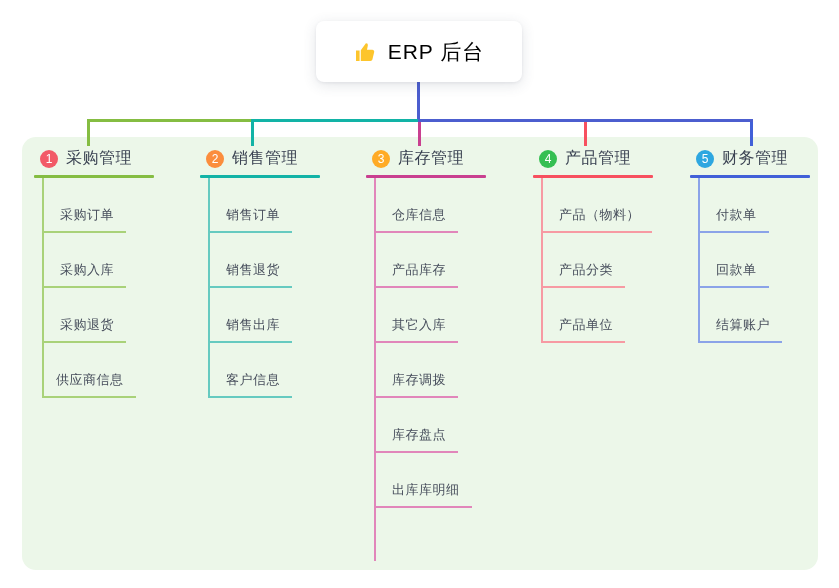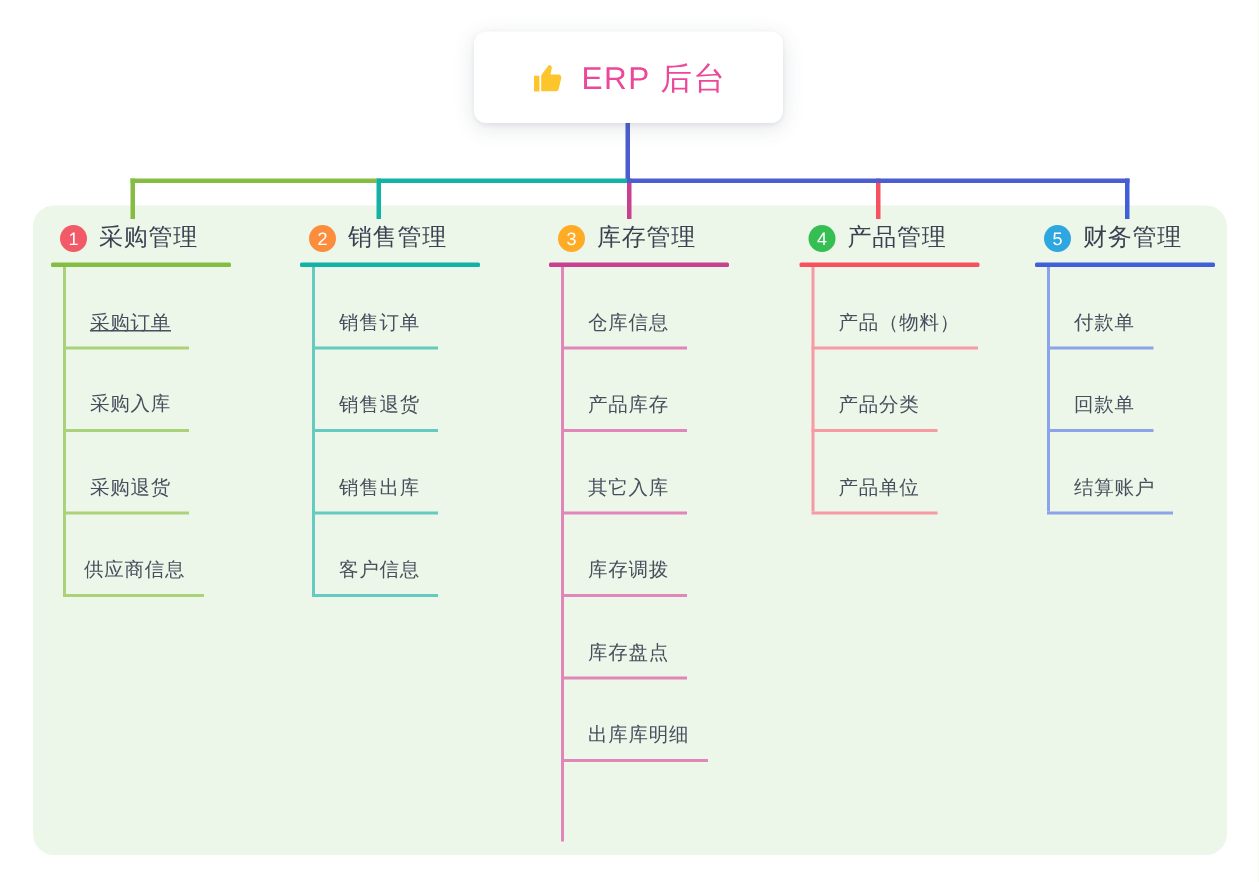--- a/index.html
+++ b/index.html
@@ -13,21 +13,21 @@
   .panel{
     position:absolute;left:22px;top:137px;width:796px;height:433px;
     border-radius:14px;
   }
   
   .root-node{
     position:absolute;left:316px;top:21px;width:206px;height:61px;
     background:#ffffff;border-radius:8px;
     box-shadow:0 3px 14px rgba(60,70,90,0.14), 0 1px 3px rgba(60,70,90,0.08);
     display:flex;align-items:center;justify-content:center;gap:10px;
-    font-size:21px;font-weight:500;color:#ec4899;letter-spacing:1px;
+    font-size:21px;font-weight:500;color:#000000;letter-spacing:1px;
     cursor:pointer;
   }
   .root-icon{width:24px;height:24px;display:inline-flex;}
   
   .hline,.vline{position:absolute;}
   .hline{height:3px;}
   .vline{width:3px;}
   
   .col{position:absolute;top:146px;width:150px;}
   .branch-head{
@@ -81,24 +81,24 @@
   <div id="branches">
       <div class="col" style="left: 34px;">
         <div class="branch-head">
           <span class="badge" style="background: rgb(242, 90, 103);">1</span>
           <span class="branch-label">采购管理</span>
         </div>
         <div class="branch-underline" style="background: rgb(133, 189, 66);"></div>
         <div class="children">
           <div class="spine" style="background: rgb(169, 210, 121); height: 218px;"></div>
           <div class="child-row">
-            <span class="child-label" style="border-color: rgb(169, 210, 121); text-decoration: underline;">采购订单</span>
+            <span class="child-label" style="border-color: rgb(169, 210, 121);">采购订单</span>
           </div>
           <div class="child-row">
-            <span class="child-label" style="border-color: rgb(169, 210, 121); font-family: Liberation Mono, monospace;">采购入库</span>
+            <span class="child-label" style="border-color: rgb(169, 210, 121);">采购入库</span>
           </div>
           <div class="child-row">
             <span class="child-label" style="border-color: rgb(169, 210, 121);">采购退货</span>
           </div>
           <div class="child-row">
             <span class="child-label" style="border-color: rgb(169, 210, 121); padding-left: 14px;">供应商信息</span>
           </div>
         </div>
       </div>
       <div class="col" style="left: 200px;">

